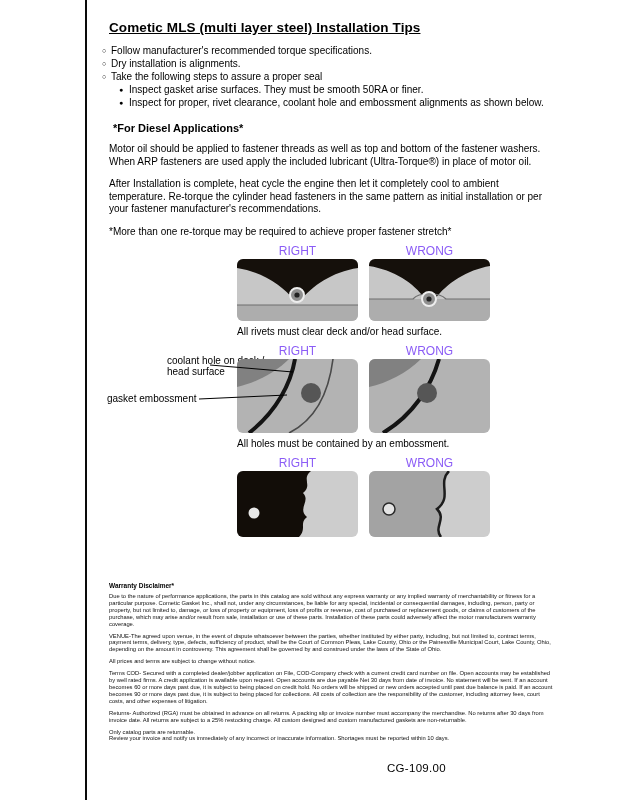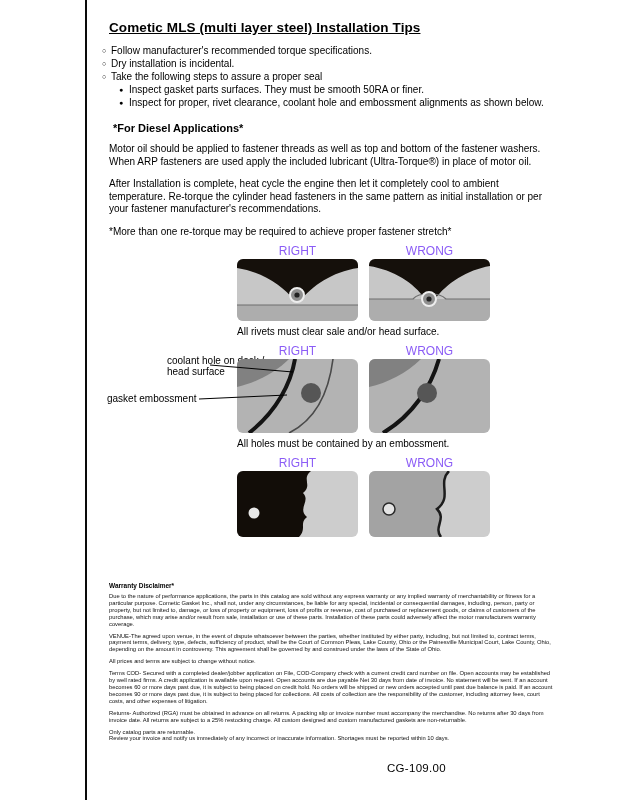--- a/index.html
+++ b/index.html
@@ -44,23 +44,23 @@
 
 <div class="page">
   <div class="left-rule"></div>
 
   <div class="content">
 
     <h1 class="title">Cometic MLS (multi layer steel) Installation Tips</h1>
 
     <ul class="tips">
       <li class="tip">Follow manufacturer's recommended torque specifications.</li>
-      <li class="tip">Dry installation is incidental.</li>
+      <li class="tip">Dry installation is alignments.</li>
       <li class="tip">Take the following steps to assure a proper seal</li>
-      <li class="subtip">Inspect gasket parts surfaces.  They must be smooth 50RA or finer.</li>
+      <li class="subtip">Inspect gasket arise surfaces.  They must be smooth 50RA or finer.</li>
       <li class="subtip">Inspect for proper, rivet clearance, coolant hole and embossment alignments as shown below.</li>
     </ul>
 
     <h2 class="diesel-heading">*For Diesel Applications*</h2>
     <p class="body-para">Motor oil should be applied to fastener threads as well as top and bottom of the fastener washers. When ARP fasteners are used apply the included lubricant (Ultra-Torque®) in place of motor oil.</p>
     <p class="body-para">After Installation is complete, heat cycle the engine then let it completely cool to ambient temperature. Re-torque the cylinder head fasteners in the same pattern as initial installation or per your fastener manufacturer's recommendations.</p>
     <p class="body-para note">*More than one re-torque may be required to achieve proper fastener stretch*</p>
 
     <div class="diagrams">
 
@@ -81,21 +81,21 @@
         <svg viewBox="0 0 121 62" width="121" height="62">
           <rect width="121" height="62" fill="#c7c7c7"></rect>
           <rect y="40" width="121" height="22" fill="#adadad"></rect>
           <path d="M0,0 H121 V7 C98,11 78,24 66,40 H56 C45,24 25,11 0,7 Z" fill="#15100b"></path>
           <path d="M0,40 H44 C50,33 70,33 77,40 H121" stroke="#6e6e6e" stroke-width="1.2" fill="none"></path>
           <circle cx="60" cy="40" r="7" fill="#8f8f8f" stroke="#ededed" stroke-width="2"></circle>
           <circle cx="60" cy="40" r="2.6" fill="#222"></circle>
         </svg>
       </div>
 
-      <div class="dg-cap" style="left:140px; top:82px;">All rivets must clear sale and/or head surface.</div>
+      <div class="dg-cap" style="left:140px; top:82px;">All rivets must clear deck and/or head surface.</div>
 
       <div class="dg-h" style="left:140px; top:100px;">RIGHT</div>
       <div class="dg-h" style="left:272px; top:100px;">WRONG</div>
 
       <div class="dg-side" style="left:24px; top:111px; width:112px;margin-left:46px;">coolant hole on deck / head surface</div>
       <div class="dg-side" style="left:10px; top:149px; width:95px;">gasket embossment</div>
 
       <div class="dg-img" style="left:140px; top:115px;">
         <svg viewBox="0 0 121 74" width="121" height="74">
           <rect width="121" height="74" fill="#b3b3b3"></rect>

